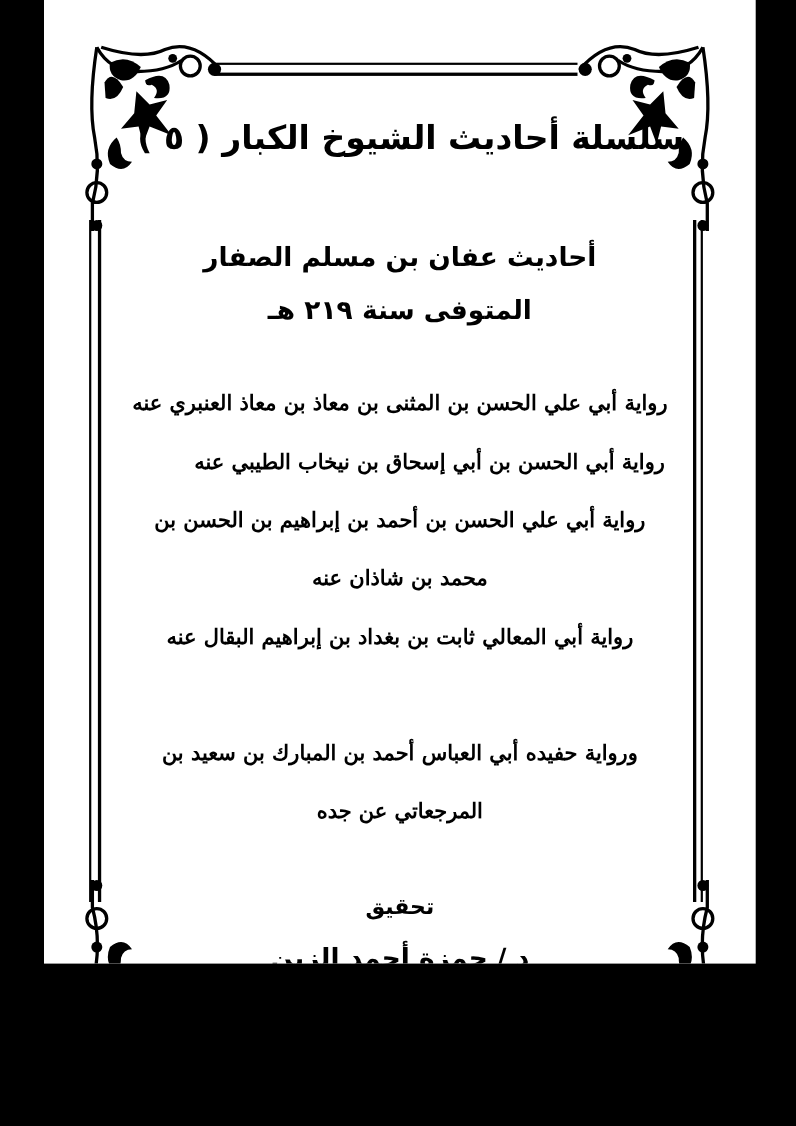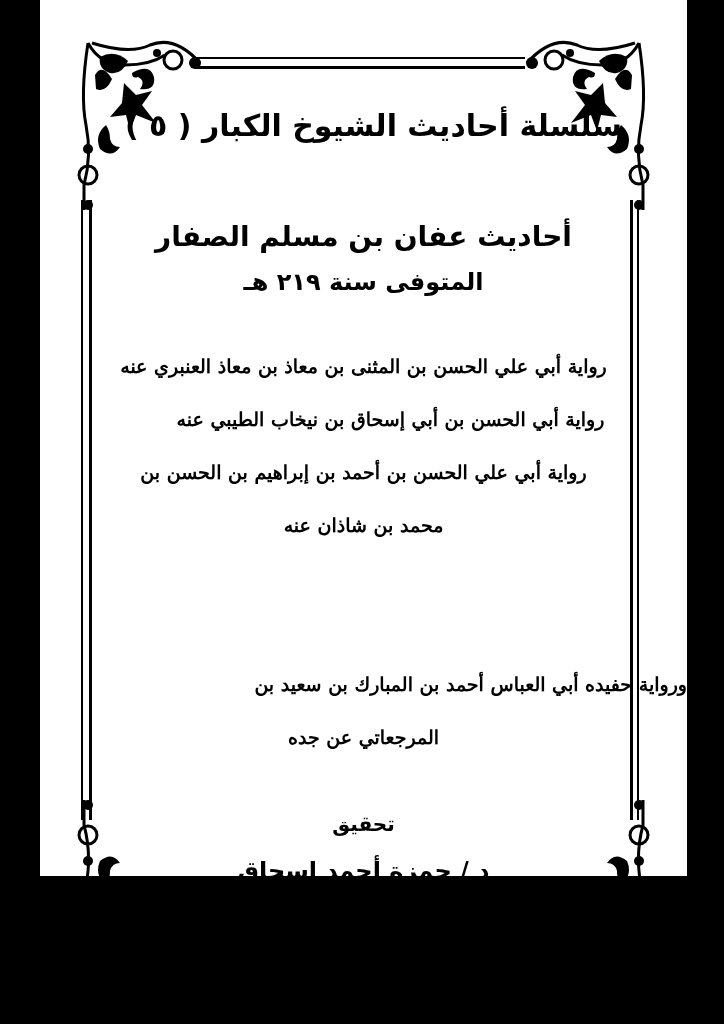--- a/index.html
+++ b/index.html
@@ -59,40 +59,40 @@
       font-family: "DejaVu Sans", sans-serif;
       font-weight: bold;
       font-size: 30px;
       letter-spacing: -0.5px;
       left: 10px;
     }
     .book-title {
       top: 220px;
       font-family: "DejaVu Sans", sans-serif;
       font-weight: bold;
-      font-size: 28px;
+      font-size: 24px;
     }
     .death-year {
       top: 268px;
       font-family: "DejaVu Sans", sans-serif;
       font-weight: bold;
       font-size: 24px;
     }
     .chain {
       font-family: "DejaVu Serif", serif;
       font-size: 19px;
       font-weight: bold;
     }
     .c1 { top: 355px; }
     .c2 { top: 408px; margin-left: 27px; }
     .c3 { top: 461px; }
     .c4 { top: 514px; }
     .c5 { top: 567px; }
     .c6 { top: 620px; }
-    .c7 { top: 673px; text-align: right; }
+    .c7 { top: 673px; }
     .c8 { top: 726px; }
     .editing-label {
       top: 812px;
       font-family: "DejaVu Sans", sans-serif;
       font-weight: bold;
       font-size: 20px;
     }
     .editor-name {
       top: 857px;
       font-family: "DejaVu Sans", sans-serif;
@@ -204,18 +204,19 @@
   </div>
 
   <div class="text series-title">سلسلة أحاديث الشيوخ الكبار ( ٥ )</div>
   <div class="text book-title">أحاديث عفان بن مسلم الصفار</div>
   <div class="text death-year">المتوفى سنة ٢١٩ هـ</div>
 
   <div class="text chain c1">رواية أبي علي الحسن بن المثنى بن معاذ بن معاذ العنبري عنه</div>
   <div class="text chain c2">رواية أبي الحسن بن أبي إسحاق بن نيخاب الطيبي عنه</div>
   <div class="text chain c4">محمد بن شاذان عنه</div>
   <div class="text chain c3">رواية أبي علي الحسن بن أحمد بن إبراهيم بن الحسن بن</div>
+  <div class="text chain c5">رواية أبي المعالي ثابت بن بغداد بن إبراهيم البقال عنه</div>
   <div class="text chain c7">ورواية حفيده أبي العباس أحمد بن المبارك بن سعيد بن</div>
   <div class="text editing-label">تحقيق</div>
 
   <div class="text chain c8">المرجعاتي عن جده</div>
-  <div class="text editor-name">د / حمزة أحمد إسحاق</div>
+  <div class="text editor-name">د / حمزة أحمد الزين</div>
 </div>
 
 </body></html>

